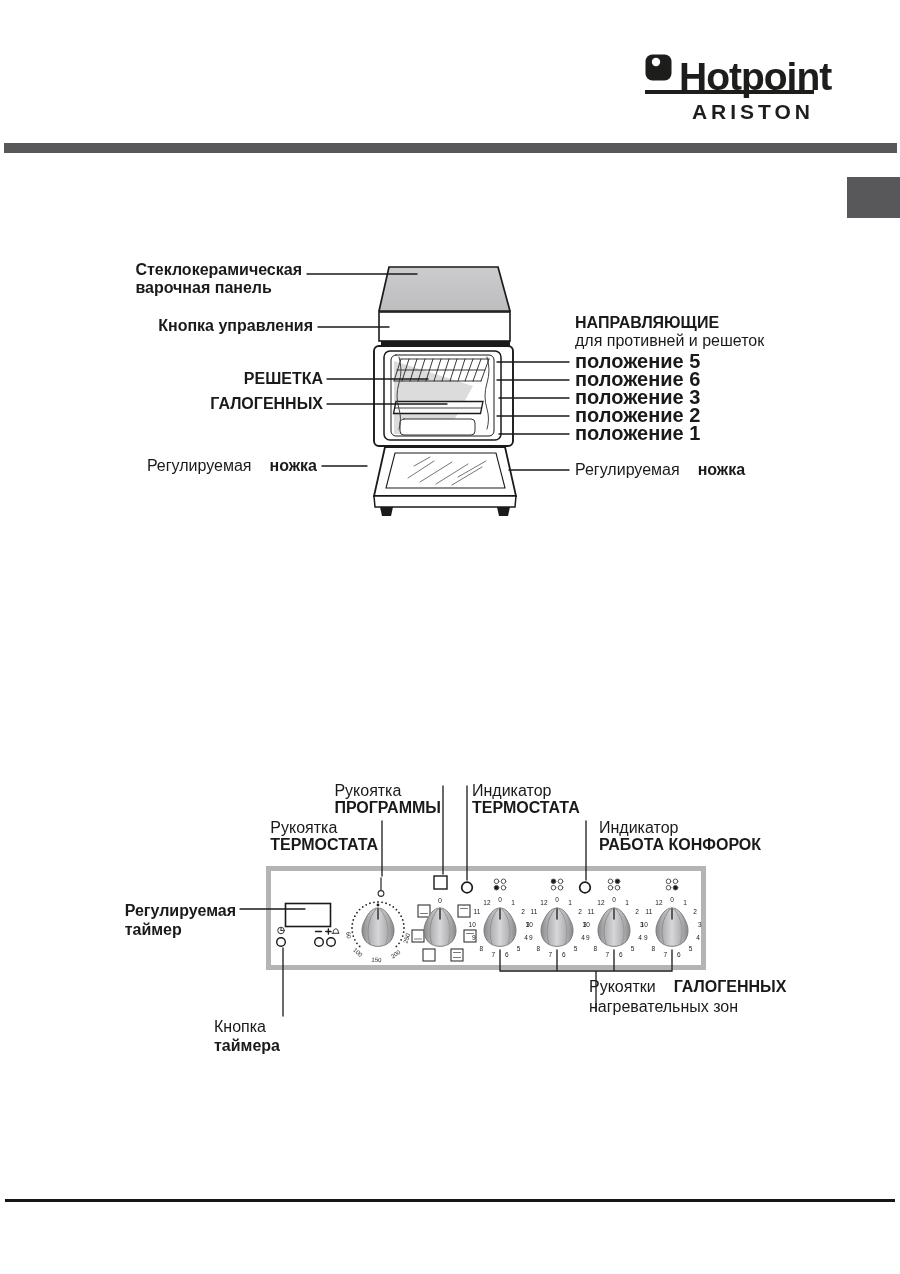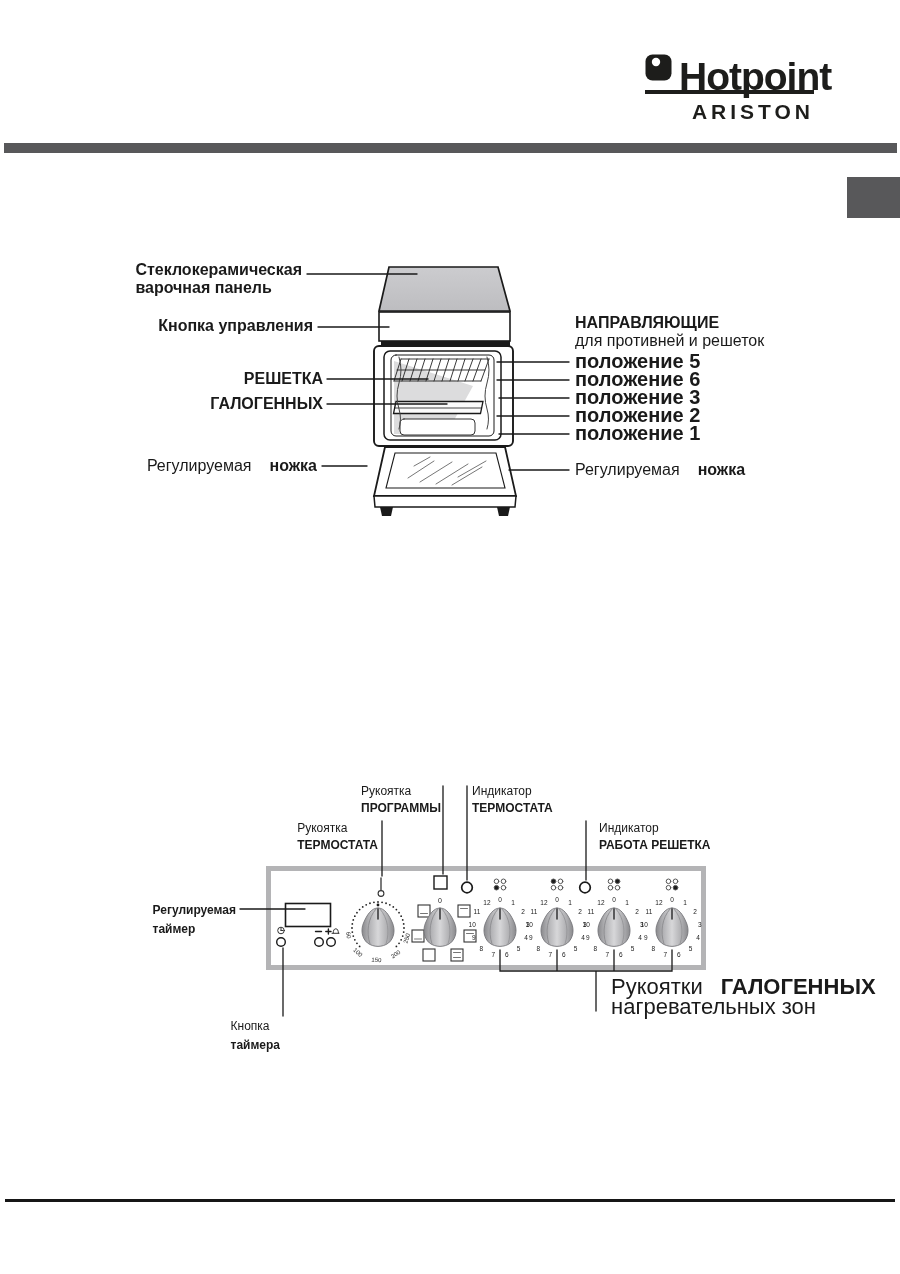--- a/index.html
+++ b/index.html
@@ -1,20 +1,20 @@
 <!DOCTYPE html>
 <html><head>
 <meta charset="utf-8">
 <style>
 *{margin:0;padding:0;box-sizing:border-box}
 html,body{width:900px;height:1274px;background:#fff}
 body{font-family:"Liberation Sans",sans-serif;color:#1a1a1a;position:relative;overflow:hidden}
 .abs{position:absolute}
 .lb{font-size:16px;line-height:17.5px;white-space:nowrap}
-.pl{font-size:12px;line-height:16.5px;white-space:nowrap}
+.pl{font-size:16px;line-height:16.5px;white-space:nowrap}
 .pos{font-size:20px;font-weight:bold;line-height:18px;white-space:nowrap}
 .b{font-weight:bold}
 .r{text-align:left}
 .sp{margin-left:18px}
 #top-bar{left:4px;top:143px;width:893px;height:10px;background:#58585a}
 #side-tab{left:847px;top:177px;width:53px;height:41px;background:#58585a}
 #bottom-rule{left:5px;top:1199px;width:890px;height:3px;background:#161616}
 #logo{left:645px;top:51px;width:170px}
 #logo-word{position:absolute;left:34px;top:4px;font-size:39px;font-weight:bold;letter-spacing:-1px;color:#1d1d1b}
 #logo-line{position:absolute;left:0;top:39px;width:169px;height:4px;background:#1d1d1b}
@@ -371,26 +371,26 @@
 <div class="abs pl" style="left:472px;top:783px">
   <div>Индикатор</div>
   <div class="b">ТЕРМОСТАТА</div>
 </div>
 <div class="abs pl r" style="right:522px;top:820px">
   <div>Рукоятка</div>
   <div class="b">ТЕРМОСТАТА</div>
 </div>
 <div class="abs pl" style="left:599px;top:820px">
   <div>Индикатор</div>
-  <div class="b">РАБОТА РЕШЕТКА</div>
+  <div class="b">РАБОТА КОНФОРОК</div>
 </div>
 <div class="abs pl b r" style="right:664px;top:901px;line-height:19px">
   <div>Регулируемая</div>
   <div>таймер</div>
 </div>
 <div class="abs pl r" style="right:620px;top:1017px;line-height:19px">
   <div>Кнопка</div>
   <div class="b">таймера</div>
 </div>
-<div class="abs lb" style="left:611px;top:977px;line-height:20px;font-size:22px">
+<div class="abs lb" style="left:589px;top:977px;line-height:20px;font-size:16px">
   <div><span>Рукоятки</span><span class="b sp">ГАЛОГЕННЫХ</span></div>
   <div>нагревательных зон</div>
 </div>
 
 </body></html>

